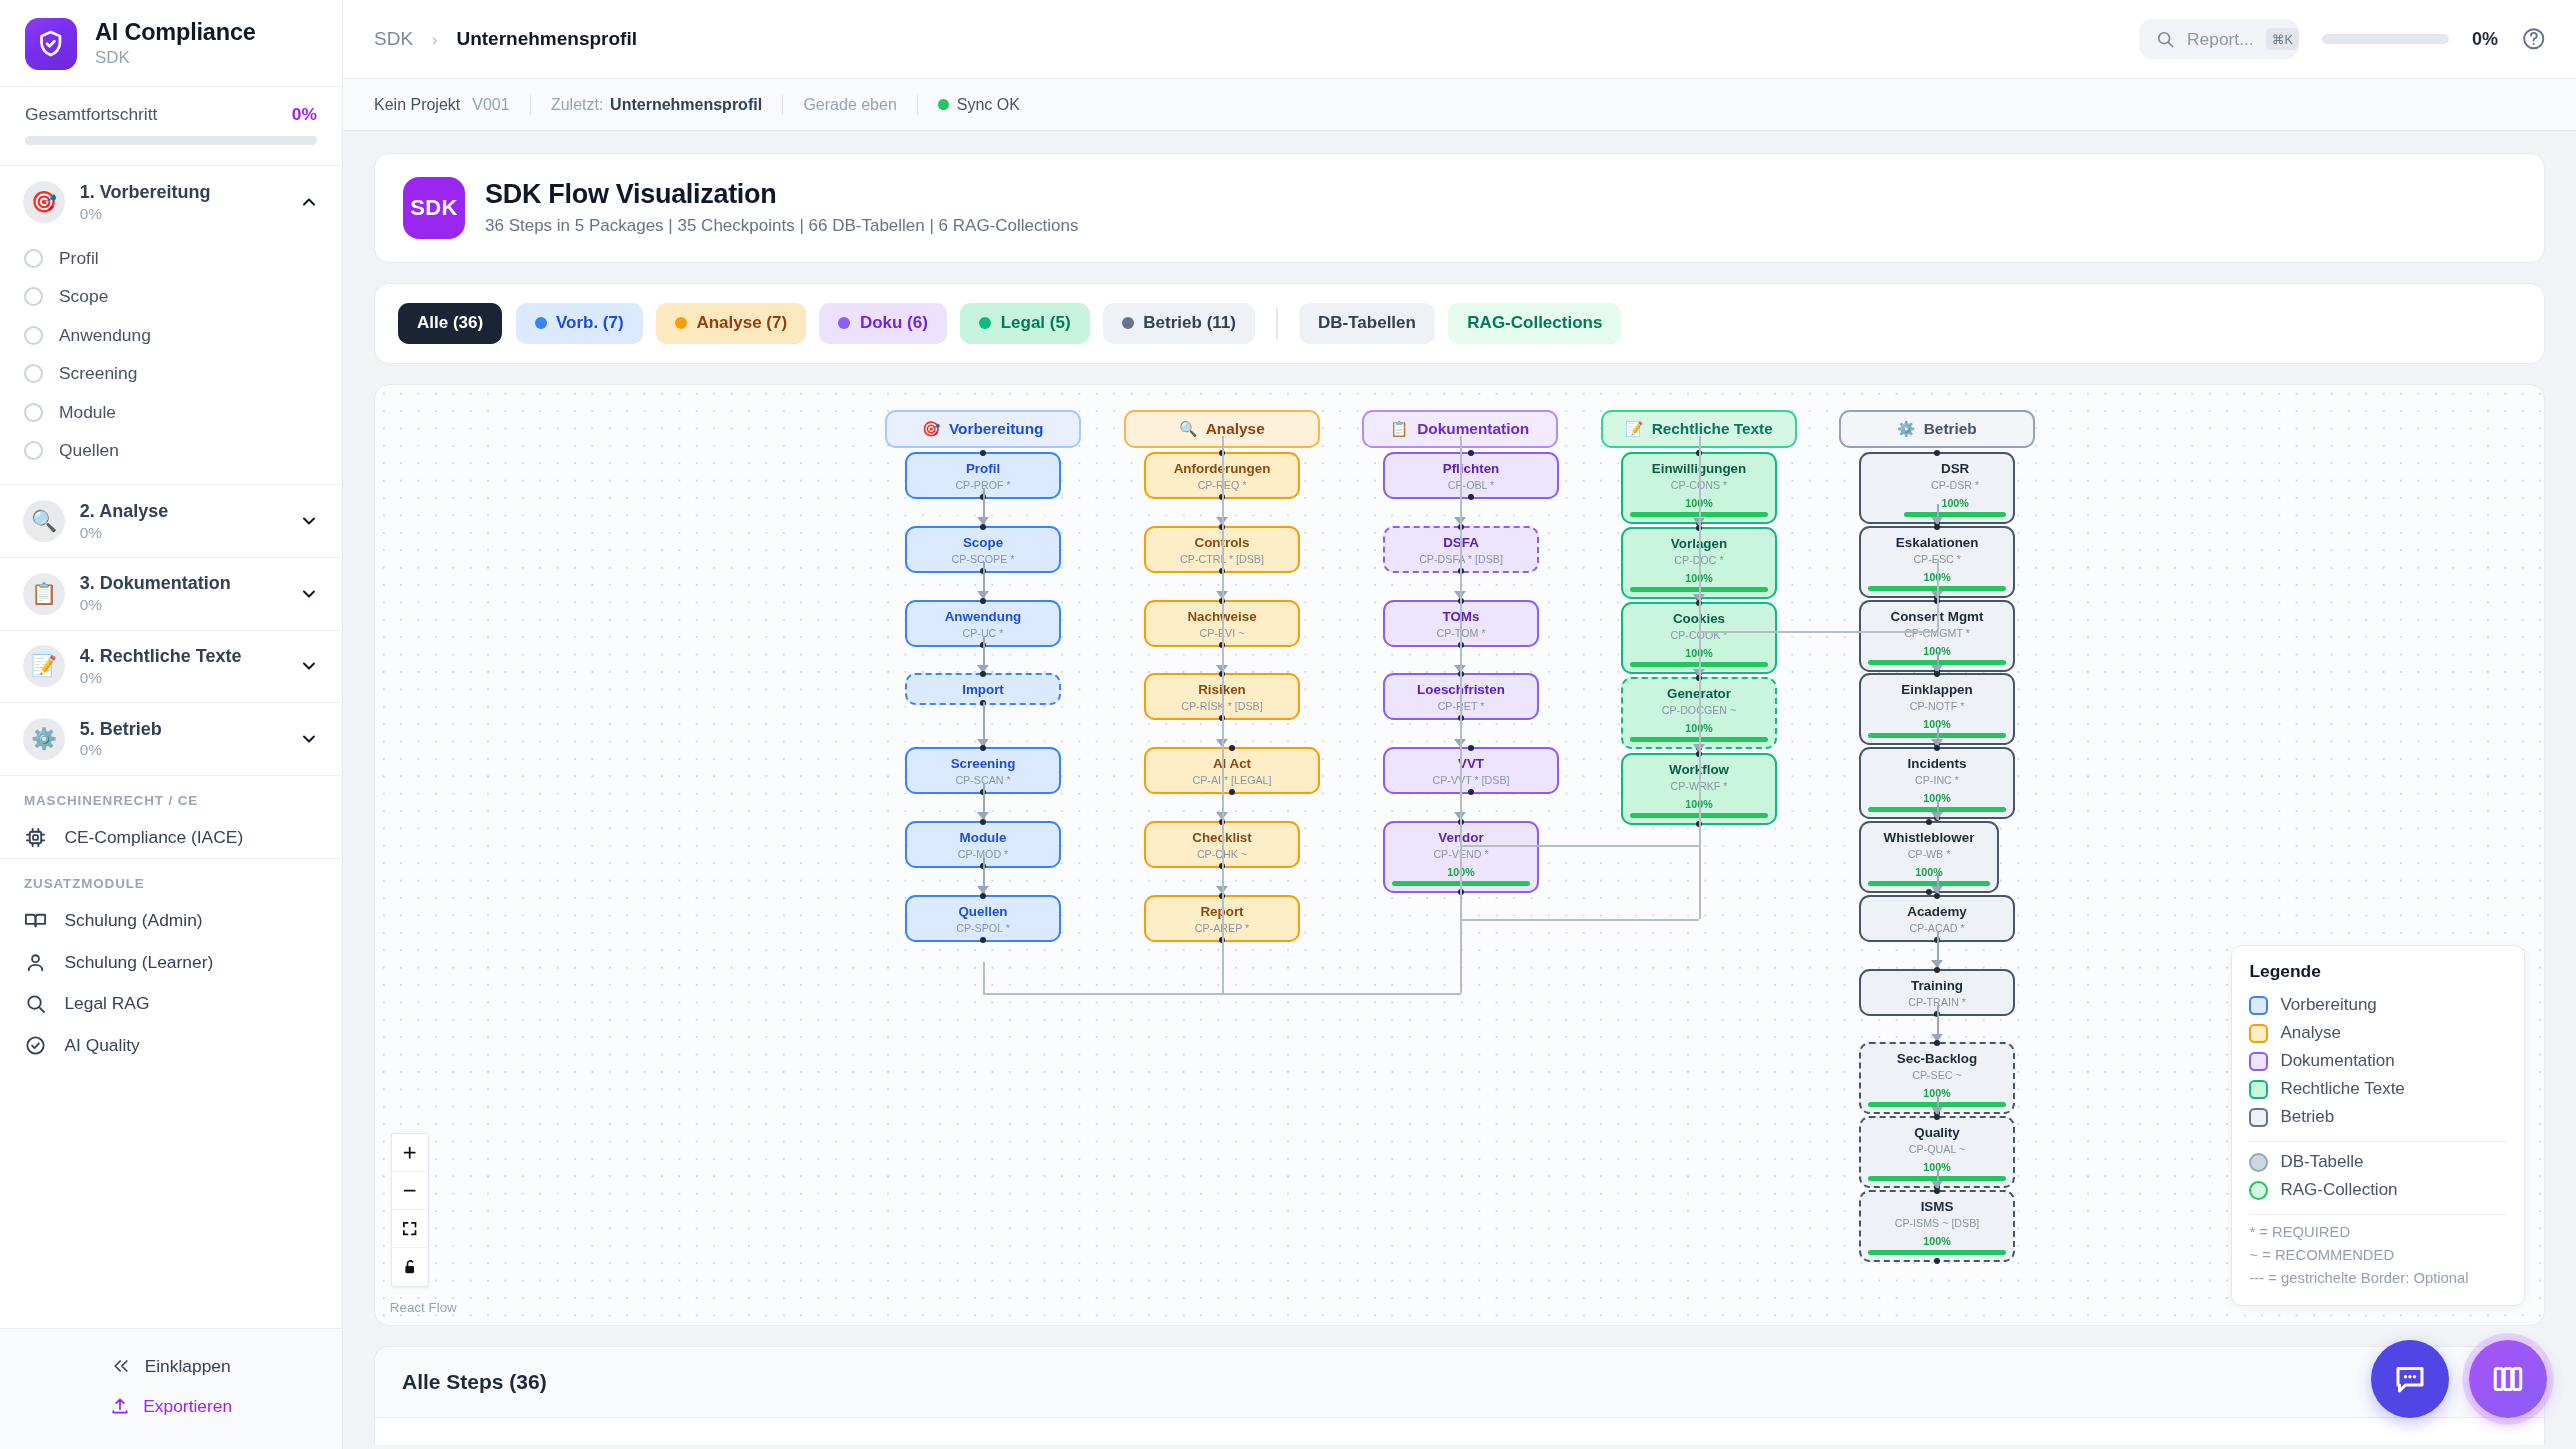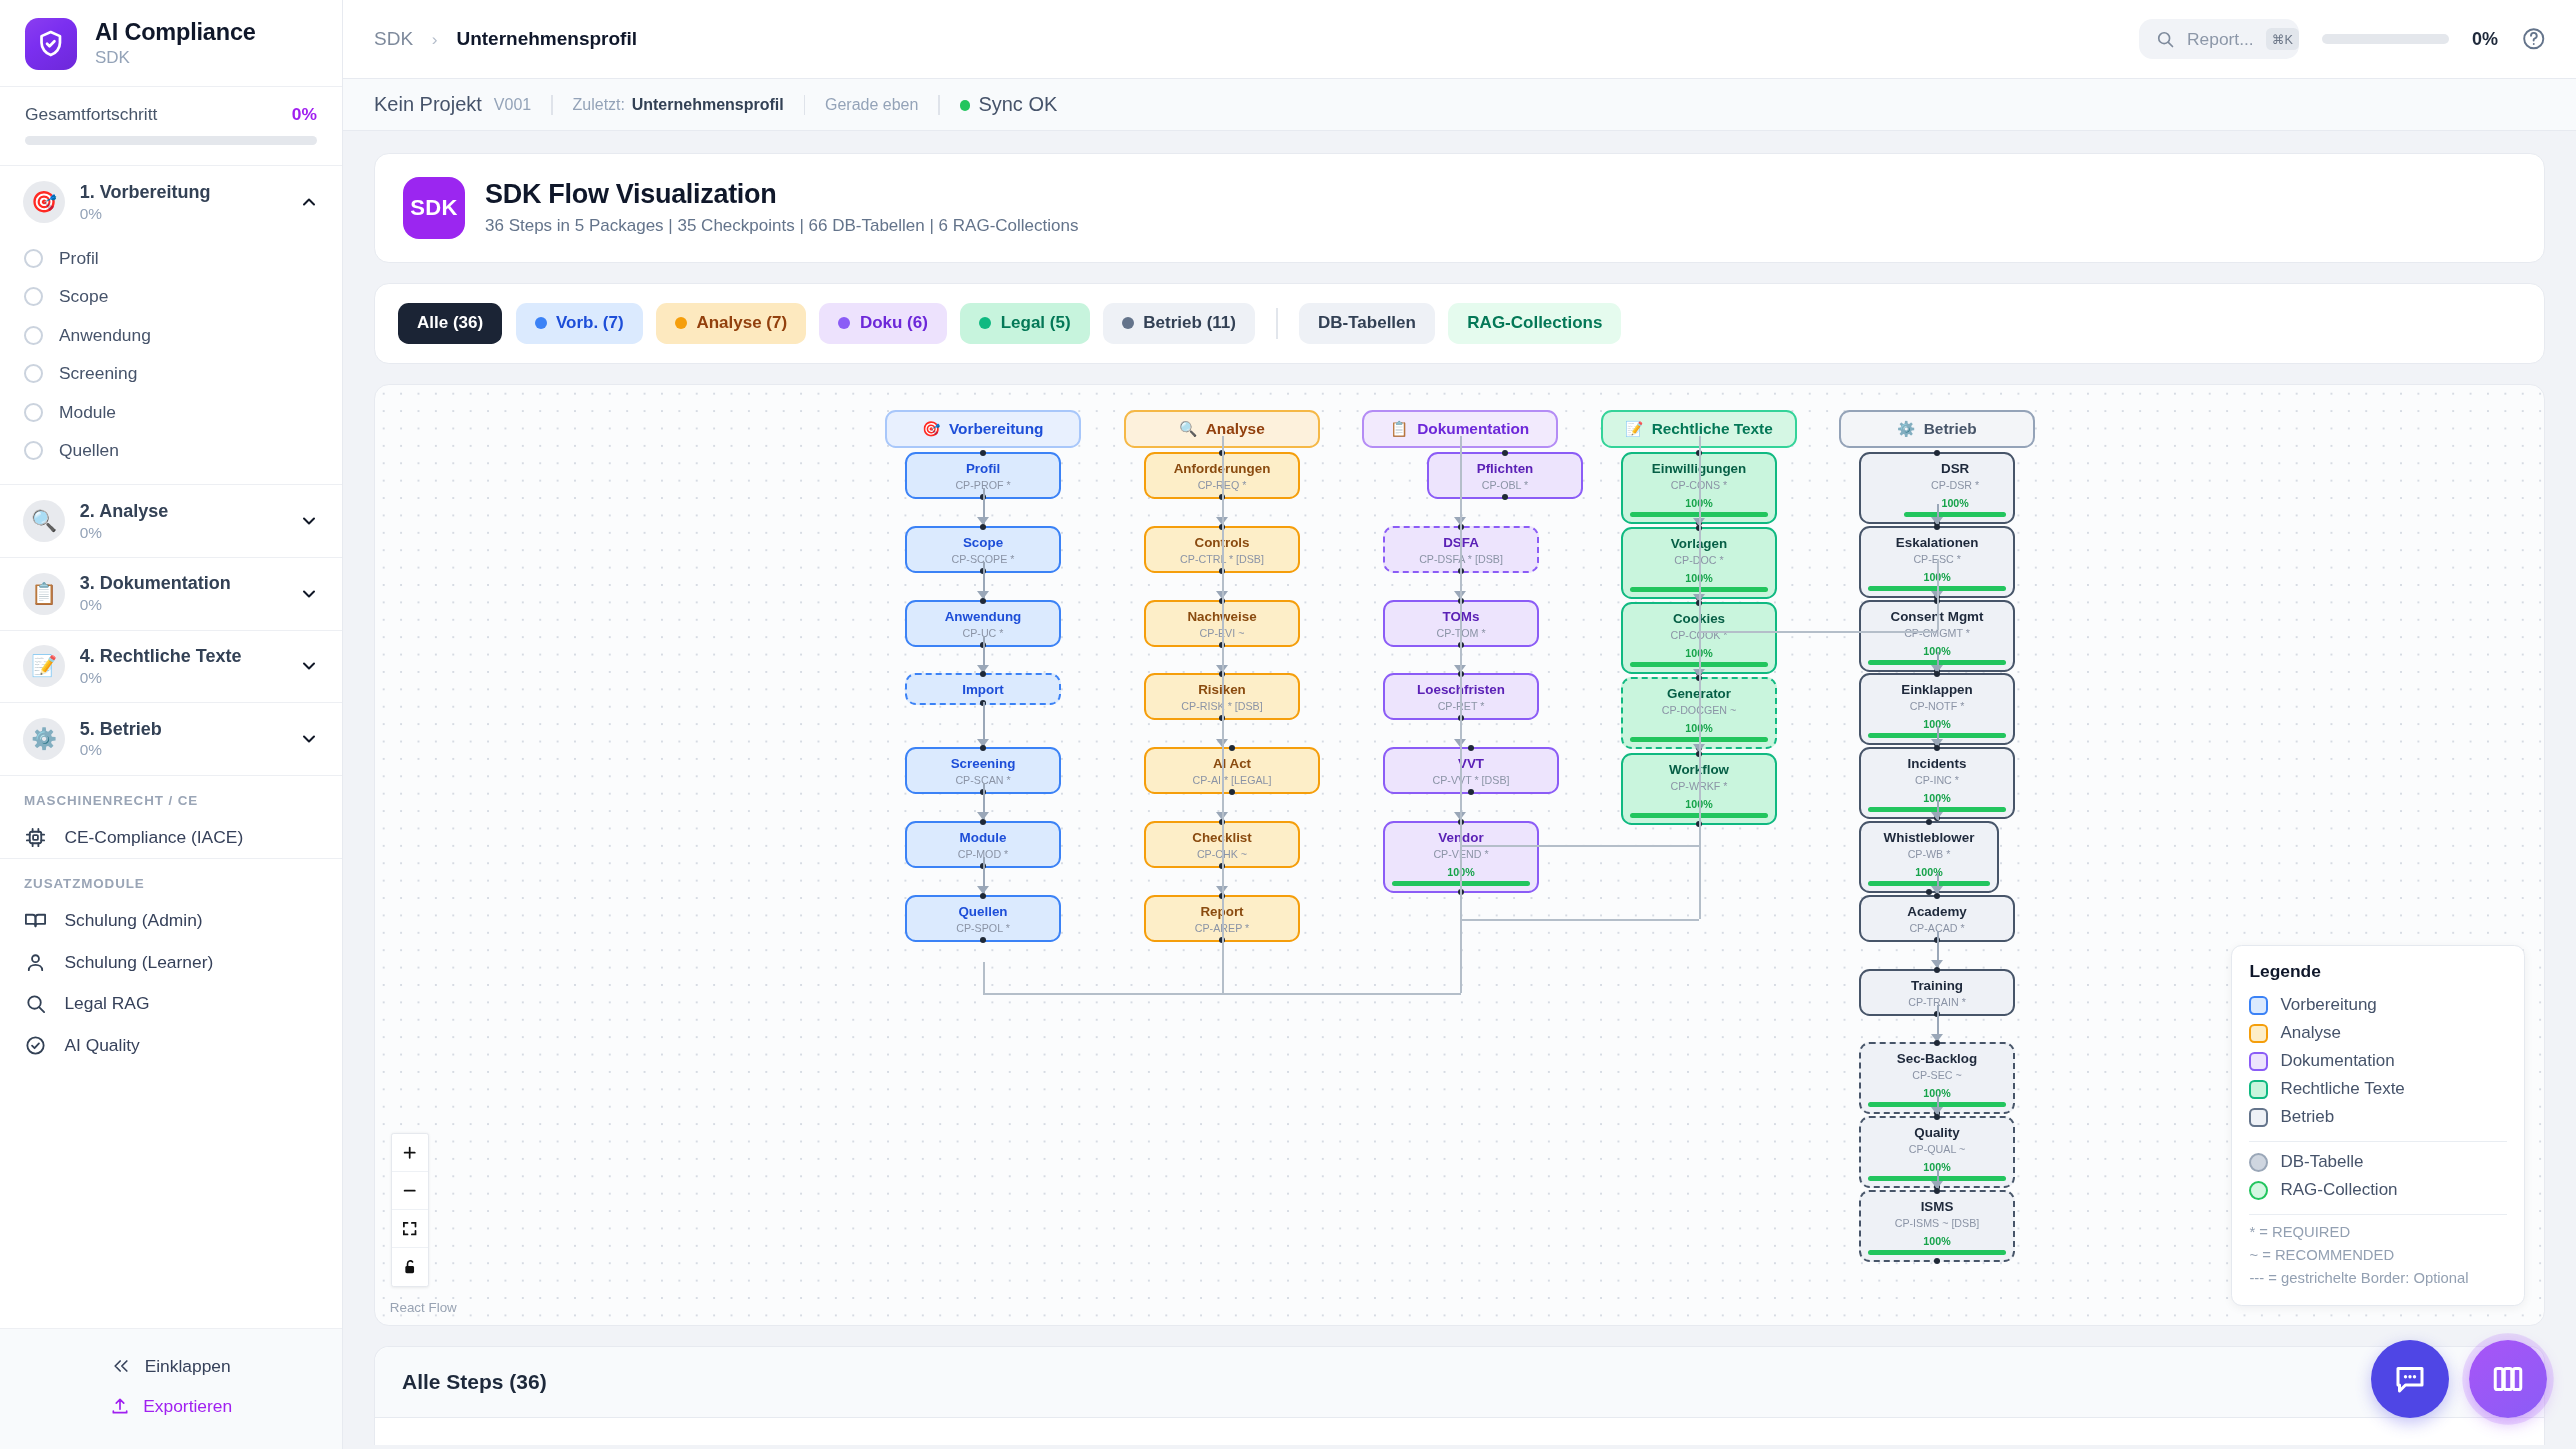--- a/index.html
+++ b/index.html
@@ -69,21 +69,21 @@
   .top-right { margin-left: auto; display:flex; align-items:center; gap: 23px; }
   .search-box { display:flex; align-items:center; gap: 12px; background:#f1f3f7; border-radius: 13.4px; padding: 9.4px 10.7px 9.4px 16px; width: 160px; cursor:text; }
   .search-box svg { width: 20px; height: 20px; color:#7e8a9c; flex:0 0 20px; }
   .search-ph { font-size: 17.4px; color: #8c97a8; flex:1; }
   .kbd { background:#e2e6ec; border-radius: 5.4px; font-size: 12.7px; color:#6b7687; padding: 3.4px 6px; font-family:"Liberation Sans",sans-serif; }
   .hdr-track { width: 127px; height: 10.7px; border-radius: 5.4px; background:#e4e7ec; }
   .hdr-pct { font-size: 18px; font-weight: bold; color: #1e293b; }
   .help-icon { width: 25.5px; height: 25.5px; color:#64748b; cursor:pointer; }
 
   .metabar { height: 52px; background:#f8fafc; border-bottom: 1.3px solid #e7eaf0; display:flex; align-items:center; padding: 0 31px; gap: 0; }
-  .meta-txt { font-size: 20px; color: #46536a; }
+  .meta-txt { font-size: 16px; color: #46536a; }
   .meta-muted { font-size: 16px; color: #94a3b8; }
   .meta-strong { font-size: 16px; color: #334155; font-weight: bold; }
   .meta-sep { width: 1.3px; height: 20px; background:#dfe3ea; margin: 0 20px; }
   .dot-green { width: 10.7px; height: 10.7px; border-radius:50%; background:#22c55e; display:inline-block; margin-right:8px; }
 
   .scroll { flex: 1; overflow: hidden; padding: 21.5px 31px 0 31px; }
 
   .card { background:#fff; border: 1.3px solid #e7eaf0; border-radius: 14.8px; }
 
   .hero { display:flex; align-items:center; gap: 20px; padding: 23px 28px; margin-bottom: 20px; }
@@ -589,21 +589,21 @@
             <div class="handle b"></div>
           </div>
           <div class="arrow" style="left: 847px; top: 472px; height: 36px;"></div>
           <div class="arrowhead" style="left: 847px; top: 501px;"></div>
           <div class="node" style="left: 769px; top: 510px; width: 156px; min-height: 36px; background: rgb(253, 238, 200); border-color: rgb(245, 158, 11); color: rgb(138, 75, 16); border-style: solid;">
             <div class="handle t"></div>
             <div class="nt">Report</div>
             <div class="nc">CP-AREP *</div>
             <div class="handle b"></div>
           </div>
-          <div class="node" style="left: 1008px; top: 67px; width: 156px; min-height: 36px; background: rgb(237, 228, 253); border-color: rgb(139, 92, 246); color: rgb(91, 33, 182); border-style: solid; margin-left: 44px;">
+          <div class="node" style="left: 1008px; top: 67px; width: 176px; min-height: 36px; background: rgb(237, 228, 253); border-color: rgb(139, 92, 246); color: rgb(91, 33, 182); border-style: solid;">
             <div class="handle t"></div>
             <div class="nt">Pflichten</div>
             <div class="nc">CP-OBL *</div>
             <div class="handle b"></div>
           </div>
           <div class="arrow" style="left: 1085px; top: 103px; height: 36px;"></div>
           <div class="arrowhead" style="left: 1085px; top: 132px;"></div>
           <div class="node" style="left: 1008px; top: 141px; width: 156px; min-height: 36px; background: rgb(237, 228, 253); border-color: rgb(139, 92, 246); color: rgb(91, 33, 182); border-style: dashed;">
             <div class="handle t"></div>
             <div class="nt">DSFA</div>

